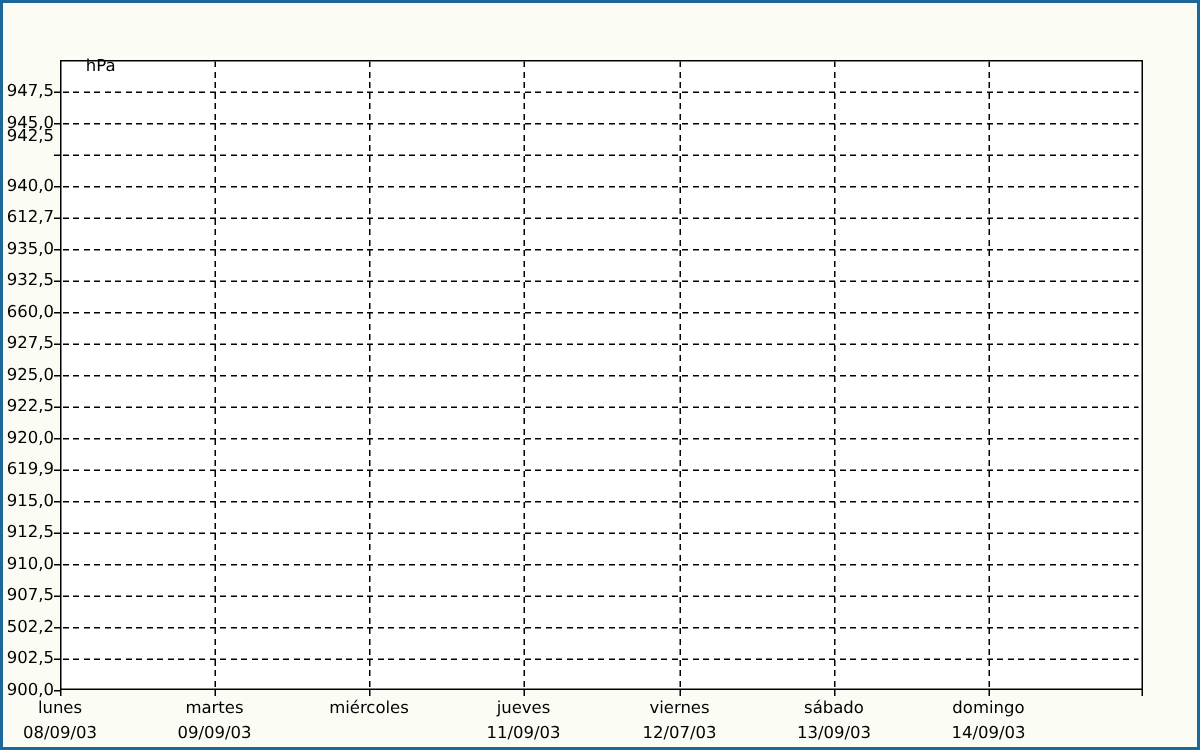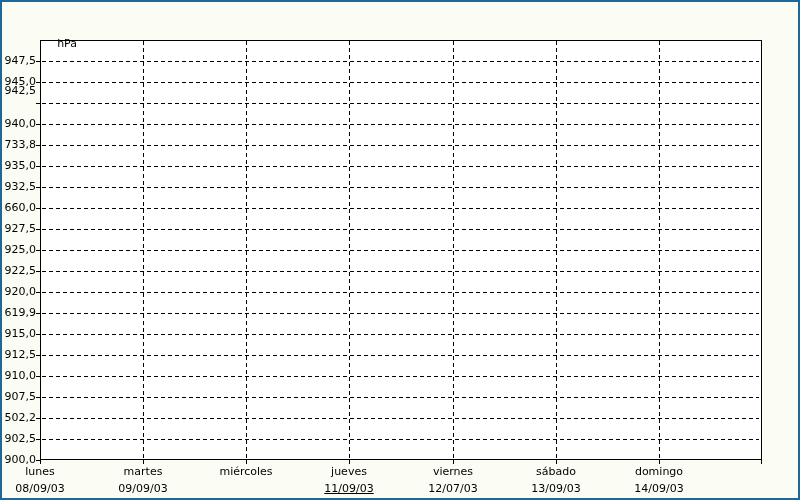--- a/index.html
+++ b/index.html
@@ -95,21 +95,21 @@
     </div>
   <div id="axes">
       <div class="ylab" style="top: 54px;">947,5</div>
       <div class="ytick" style="top: 61px;"></div>
       <div class="ylab" style="top: 75px;">945,0</div>
       <div class="ytick" style="top: 82px;"></div>
       <div class="ylab" style="top: 84px;">942,5</div>
       <div class="ytick" style="top: 103px;"></div>
       <div class="ylab" style="top: 117px;">940,0</div>
       <div class="ytick" style="top: 124px;"></div>
-      <div class="ylab" style="top: 138px;">733,8</div>
+      <div class="ylab" style="top: 138px;">612,7</div>
       <div class="ytick" style="top: 145px;"></div>
       <div class="ylab" style="top: 159px;">935,0</div>
       <div class="ytick" style="top: 166px;"></div>
       <div class="ylab" style="top: 180px;">932,5</div>
       <div class="ytick" style="top: 187px;"></div>
       <div class="ylab" style="top: 201px;">660,0</div>
       <div class="ytick" style="top: 208px;"></div>
       <div class="ylab" style="top: 222px;">927,5</div>
       <div class="ytick" style="top: 229px;"></div>
       <div class="ylab" style="top: 243px;">925,0</div>
@@ -139,21 +139,21 @@
       <div class="xday" style="left: -11px; top: 465px;">lunes</div>
       <div class="xdate" style="left: -11px; top: 482px;">08/09/03</div>
       <div class="xtick" style="left: 143px;"></div>
       <div class="xday" style="left: 92px; top: 465px;">martes</div>
       <div class="xdate" style="left: 92px; top: 482px;">09/09/03</div>
       <div class="xtick" style="left: 246px;"></div>
       <div class="xday" style="left: 195px; top: 465px;">miércoles</div>
       <div class="xdate" style="left: 195px; top: 510px; font-family: Liberation Serif, serif;">10/09/03</div>
       <div class="xtick" style="left: 349px;"></div>
       <div class="xday" style="left: 298px; top: 465px;">jueves</div>
-      <div class="xdate" style="left: 298px; top: 482px; text-decoration: underline;">11/09/03</div>
+      <div class="xdate" style="left: 298px; top: 482px;">11/09/03</div>
       <div class="xtick" style="left: 453px;"></div>
       <div class="xday" style="left: 402px; top: 465px;">viernes</div>
       <div class="xdate" style="left: 402px; top: 482px;">12/07/03</div>
       <div class="xtick" style="left: 556px;"></div>
       <div class="xday" style="left: 505px; top: 465px;">sábado</div>
       <div class="xdate" style="left: 505px; top: 482px;">13/09/03</div>
       <div class="xtick" style="left: 659px;"></div>
       <div class="xday" style="left: 608px; top: 465px;">domingo</div>
       <div class="xdate" style="left: 608px; top: 482px;">14/09/03</div>
       <div class="xtick" style="left: 761px;"></div>

